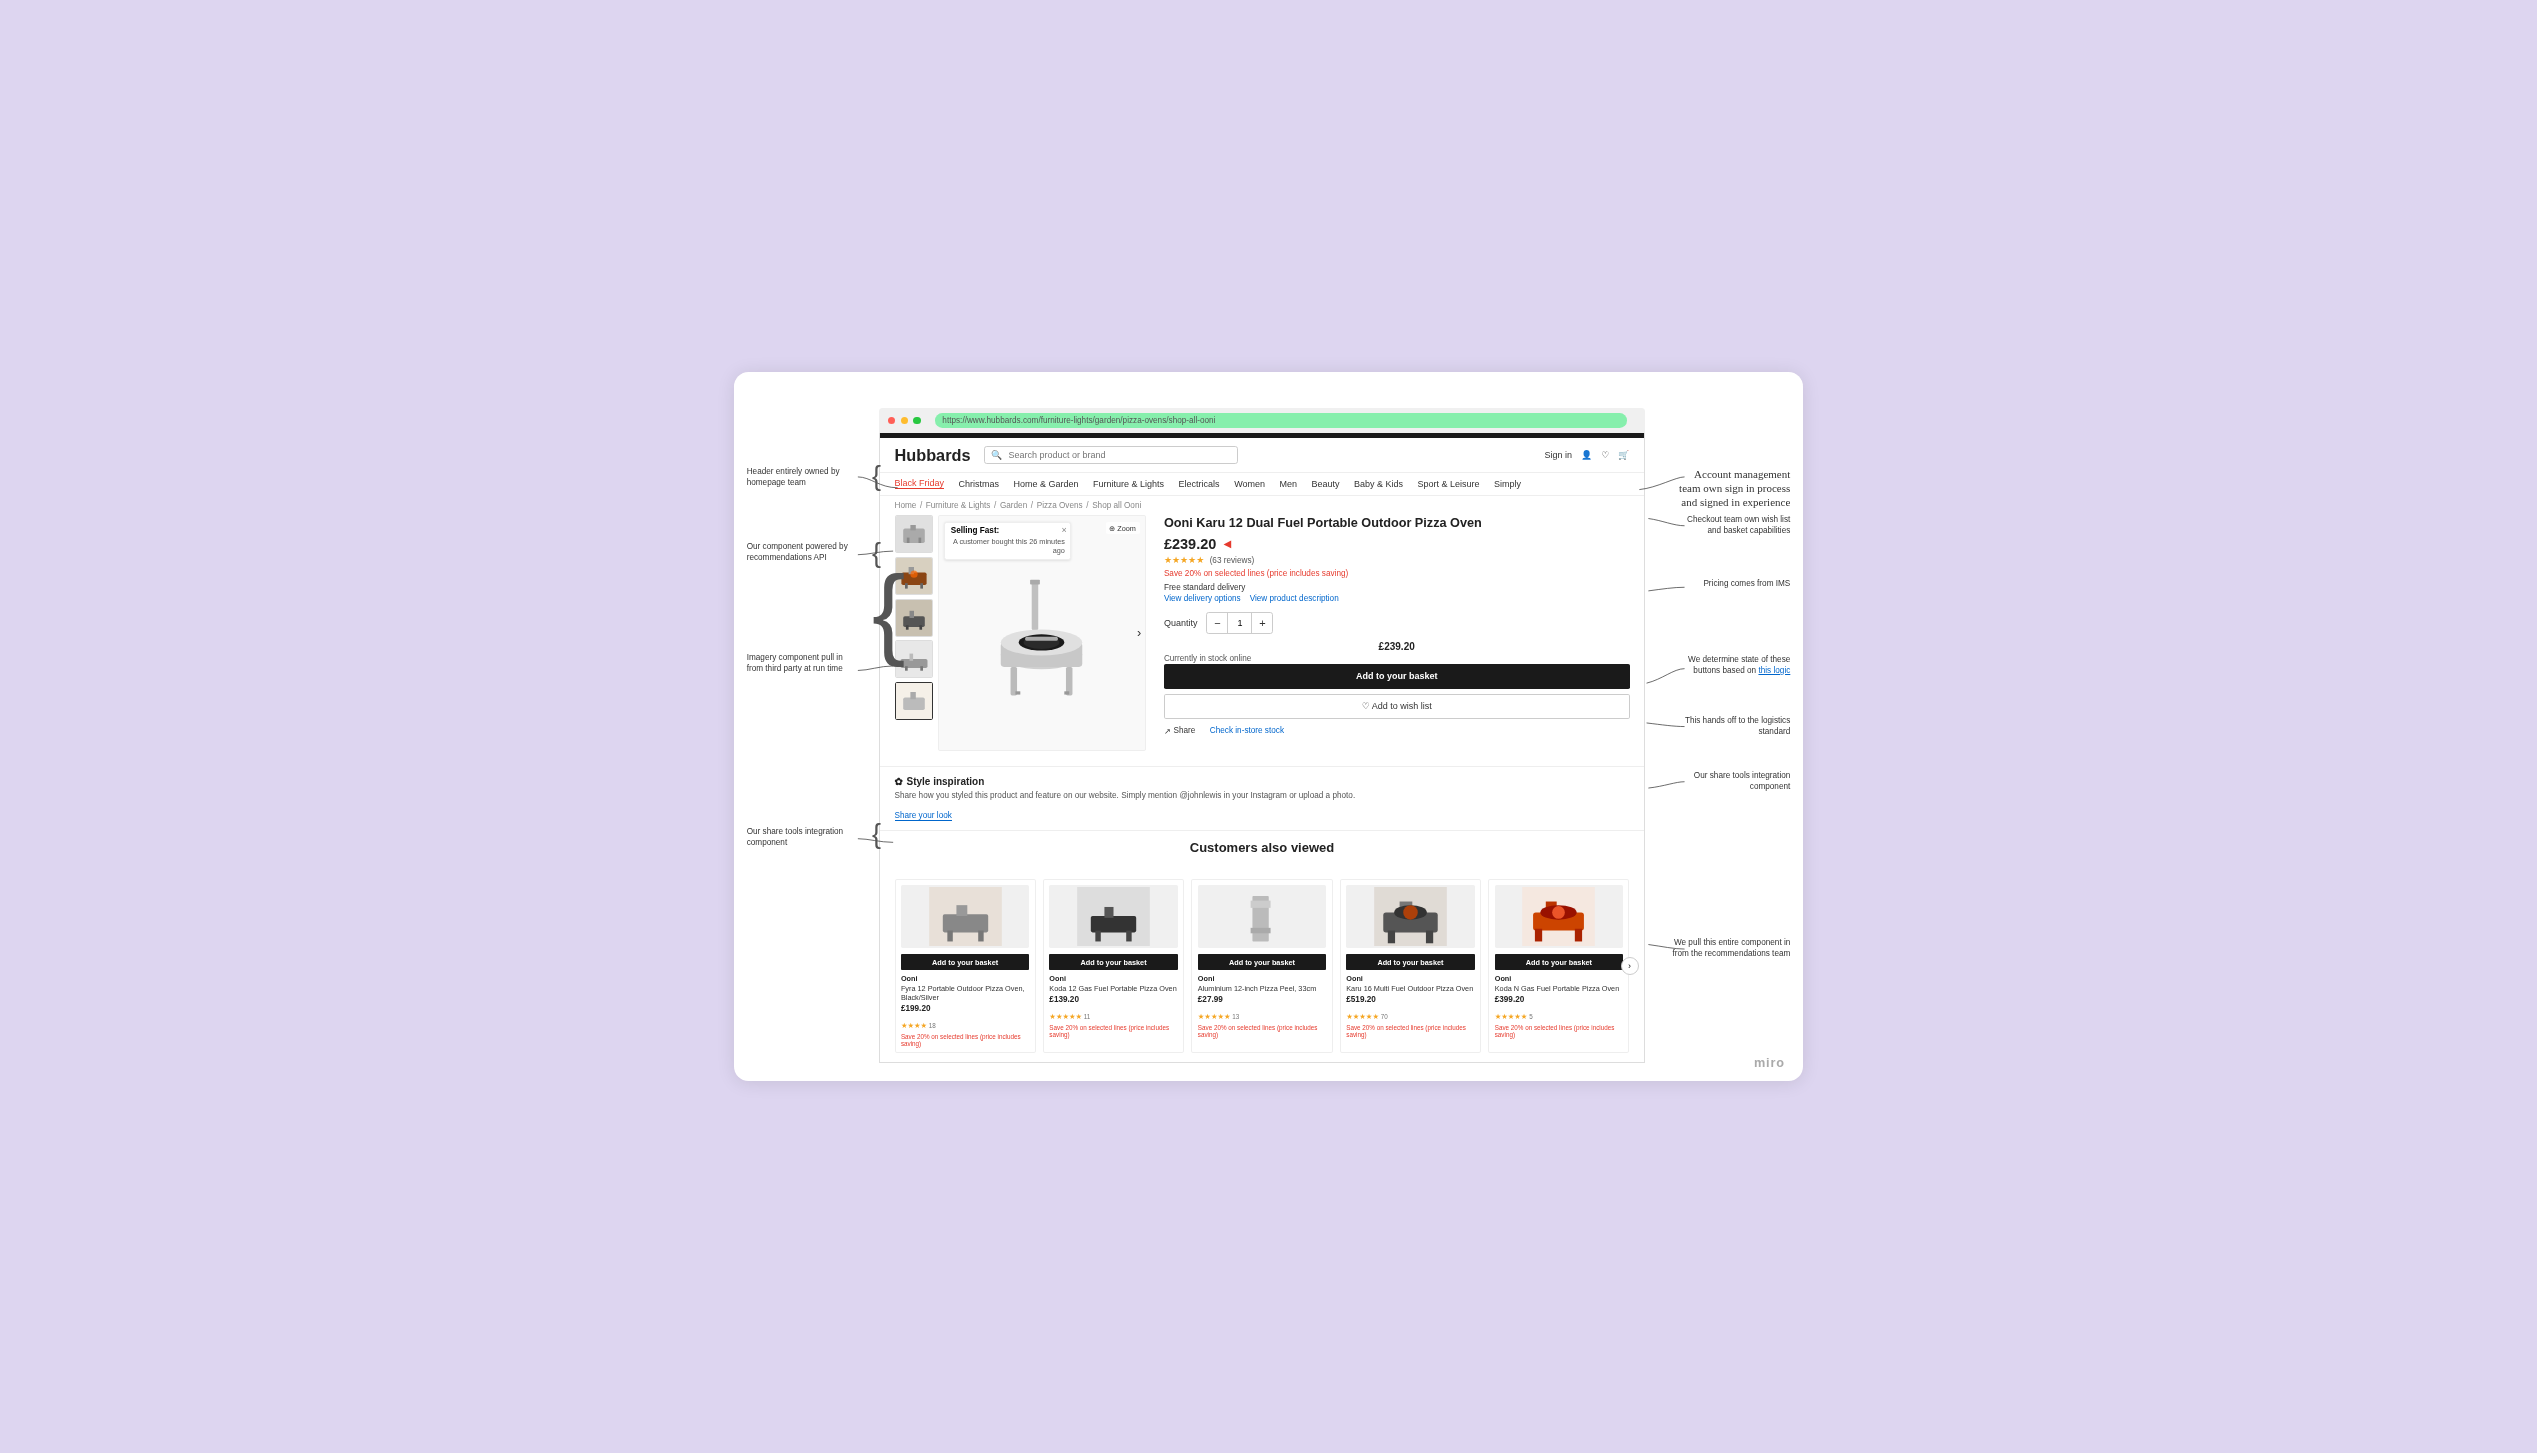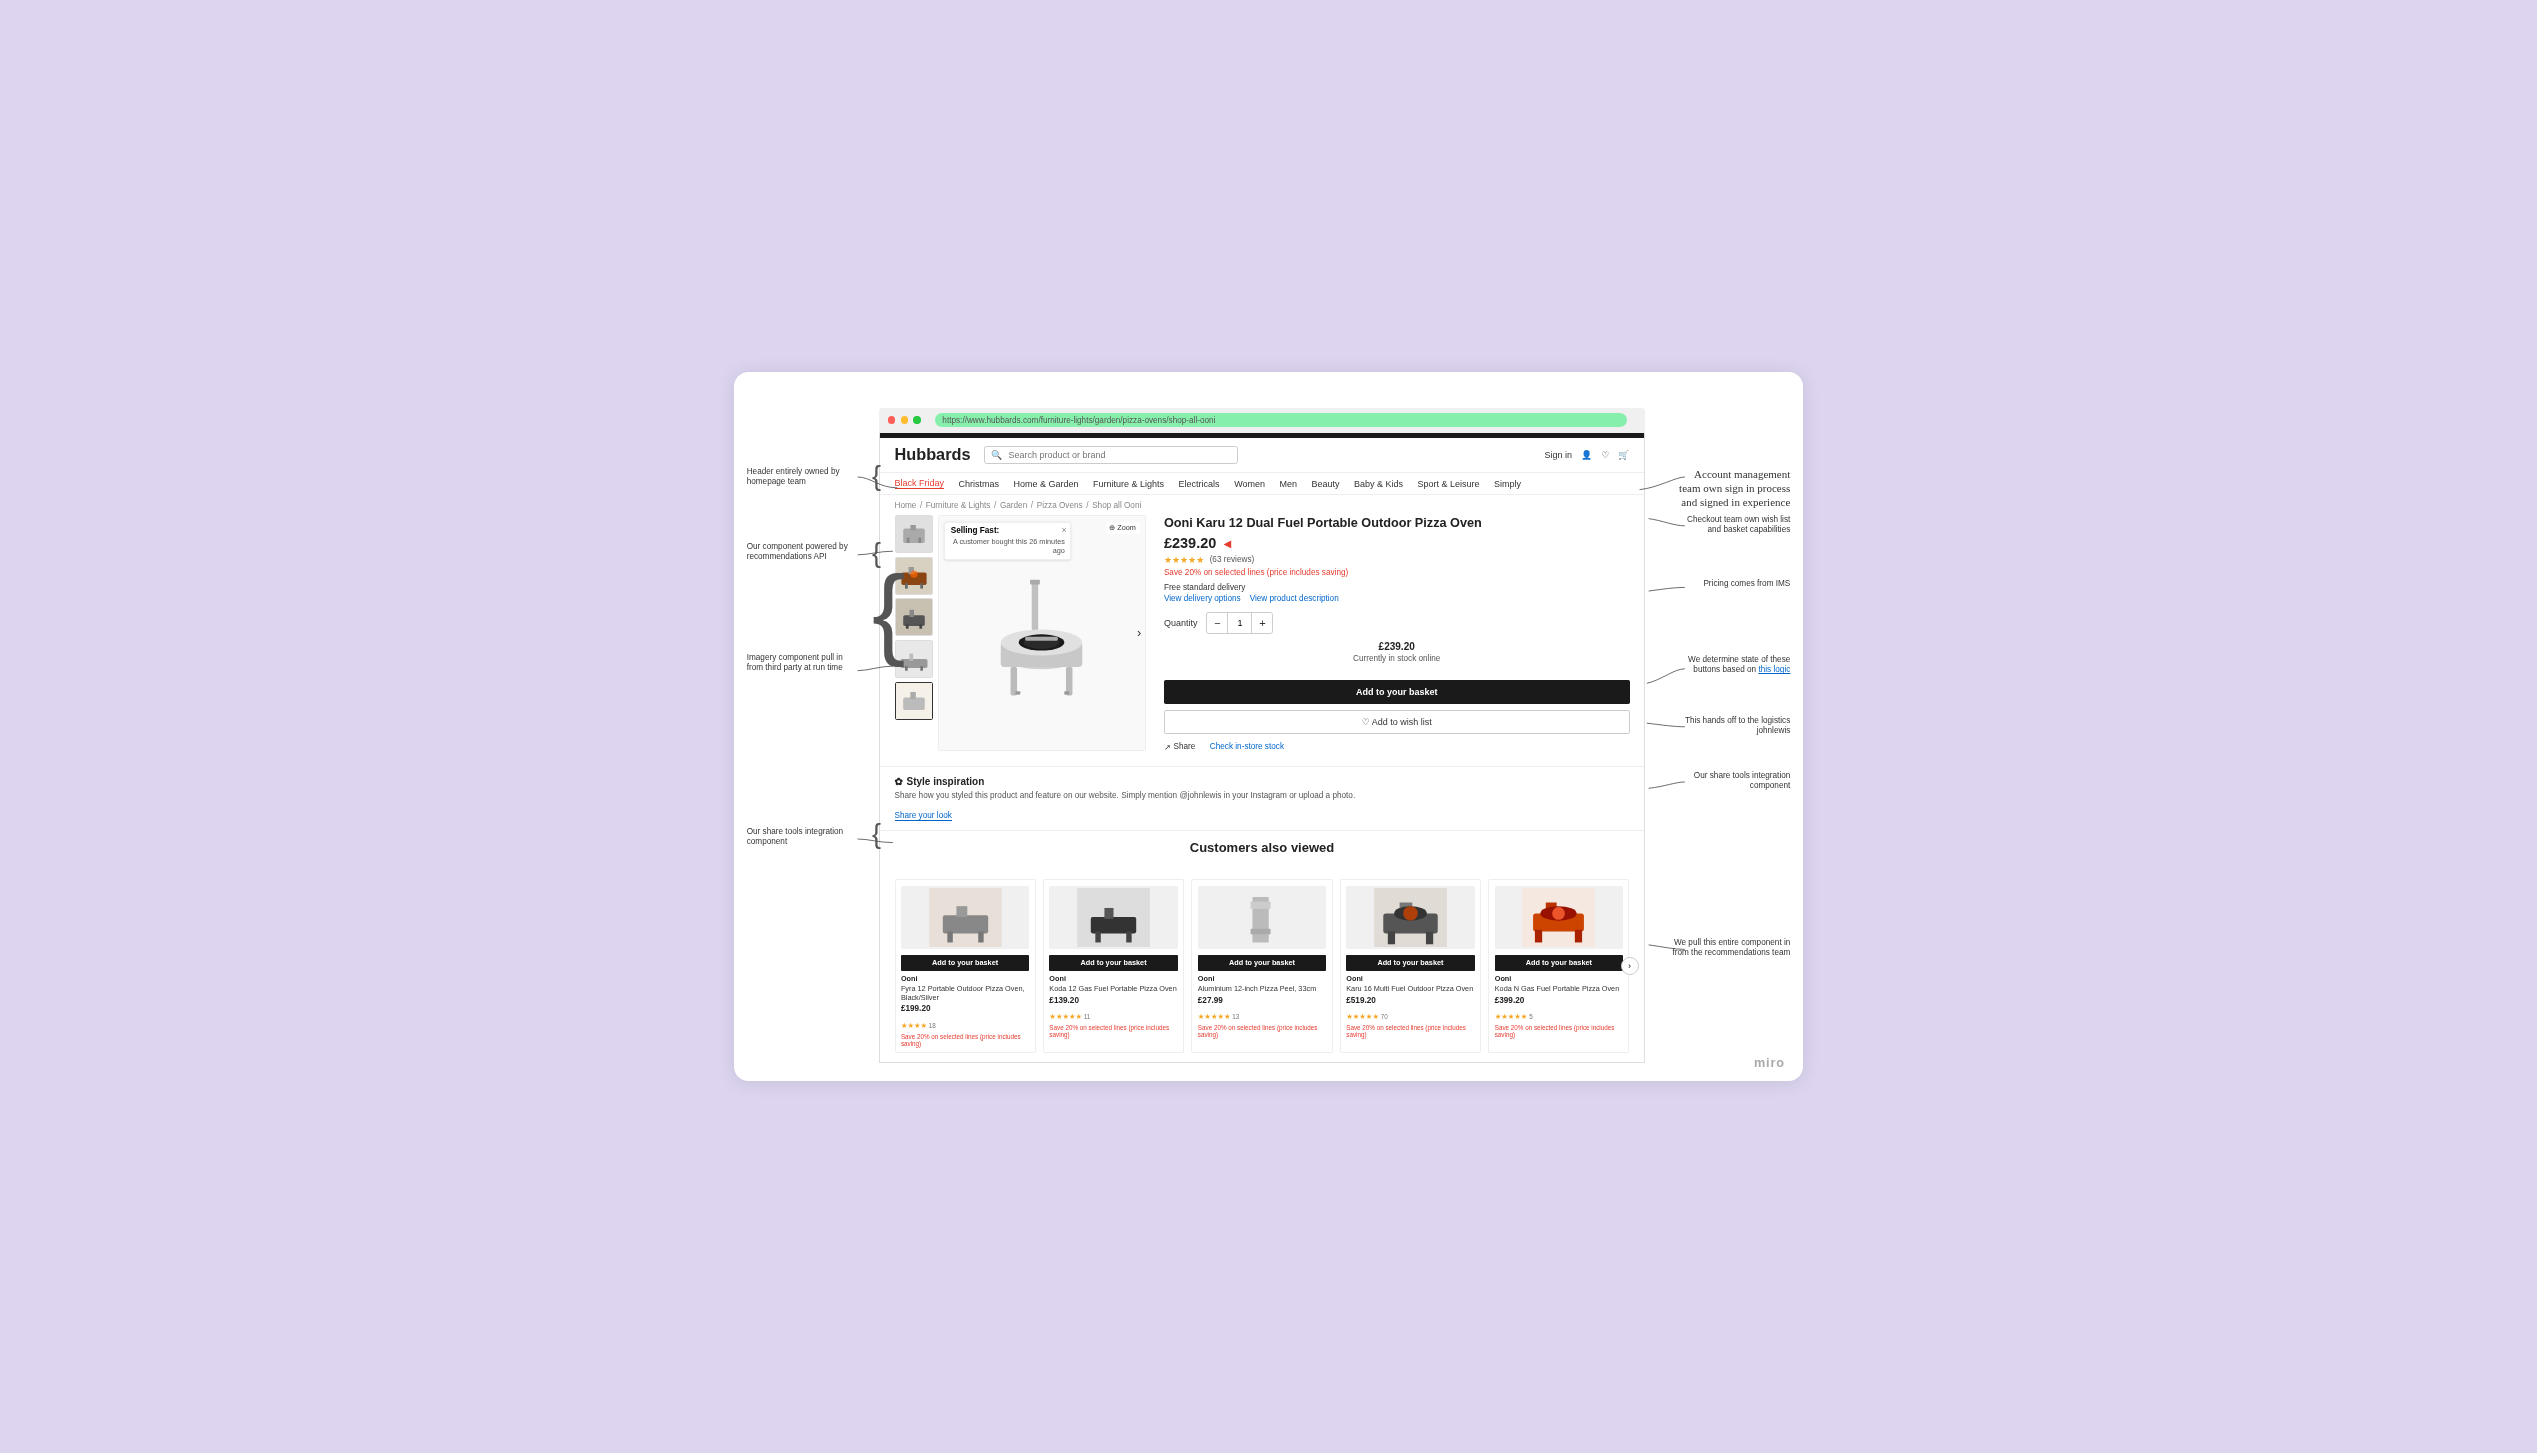--- a/index.html
+++ b/index.html
@@ -289,24 +289,23 @@
     }
 
     .price-summary {
       text-align: center;
       font-size: 10px;
       font-weight: bold;
       color: #222;
       margin-bottom: 1.8px;
     }
     .stock-status {
-      text-align: center;
       font-size: 8.2px;
       color: #555;
-      margin-bottom: 17px;
+      margin-bottom: 1px;
     }
     .btn-add-basket {
       width: 100%;
       background: #1a1a1a;
       color: white;
       border: none;
       padding: 7.3px;
       font-size: 9px;
       font-weight: bold;
       border-radius: 1.8px;
@@ -471,21 +470,21 @@
 
   <div style="position:absolute; right:12.7px; top:207px; font-size:8.2px; color:#333; max-width:118px; line-height:1.3; text-align:right;">
     <span>Pricing comes from IMS</span>
   </div>
 
   <div style="position:absolute; right:12.7px; top:283px; font-size:8.2px; color:#333; max-width:127px; line-height:1.3; text-align:right;">
     We determine state of these buttons based on <span style="text-decoration:underline; color:#0066cc;">this logic</span>
   </div>
 
   <div style="position:absolute; right:12.7px; top:344px; font-size:8.2px; color:#333; max-width:118px; line-height:1.3; text-align:right;">
-    <span>This hands off to the logistics johnlewis</span>
+    <span>This hands off to the logistics standard</span>
   </div>
 
   <div style="position:absolute; right:12.7px; top:399px; font-size:8.2px; color:#333; max-width:118px; line-height:1.3; text-align:right;">
     <span>Our share tools integration component</span>
   </div>
 
   <div style="position:absolute; right:12.7px; top:566px; font-size:8.2px; color:#333; max-width:127px; line-height:1.3; text-align:right;">
     <span>We pull this entire component in from the recommendations team</span>
   </div>
 

